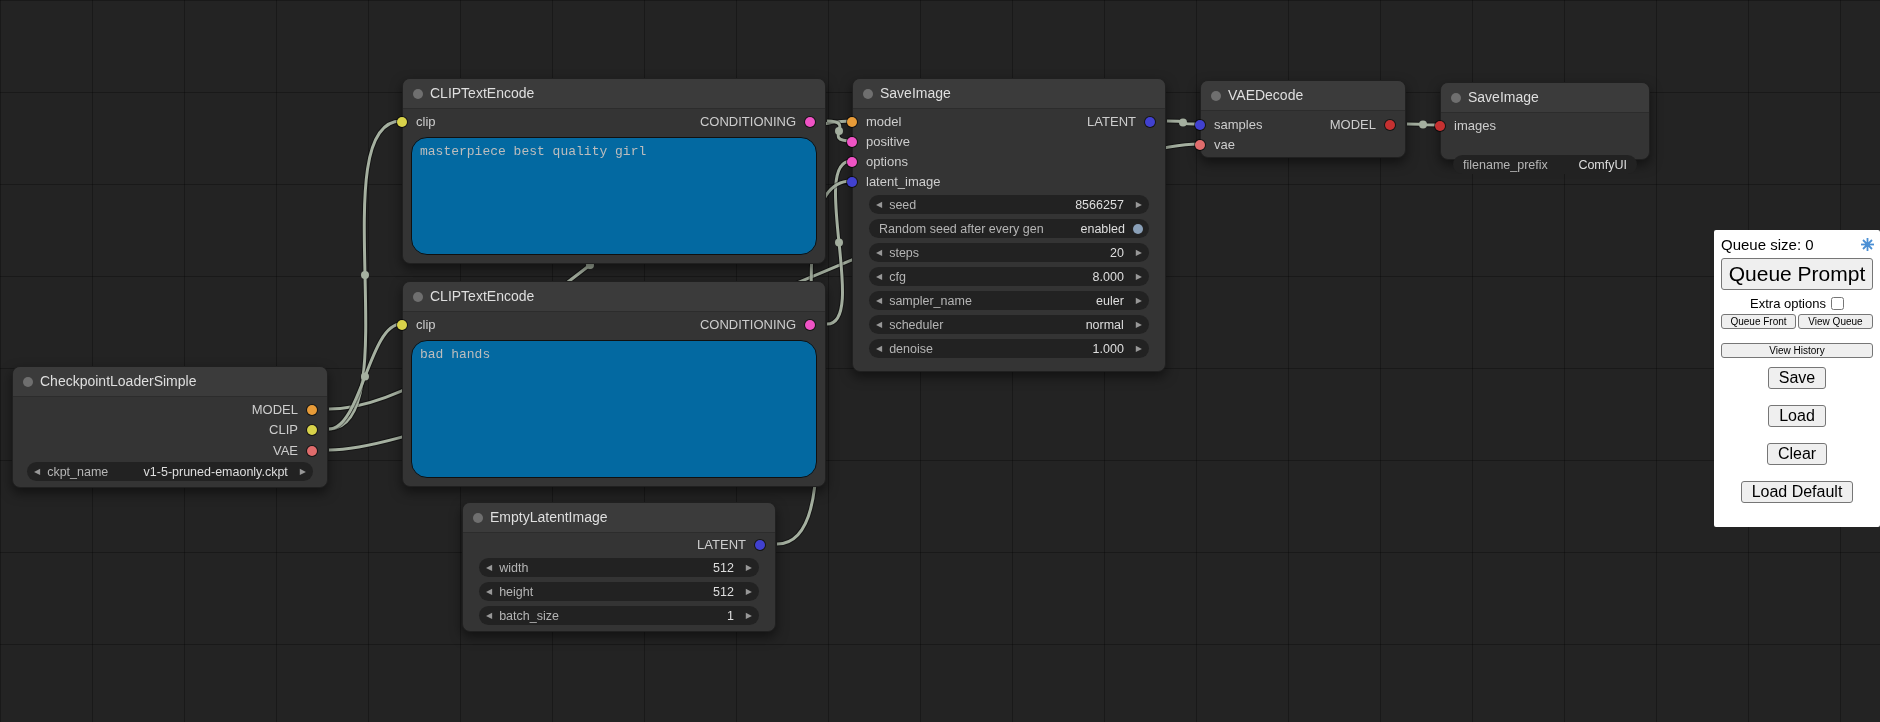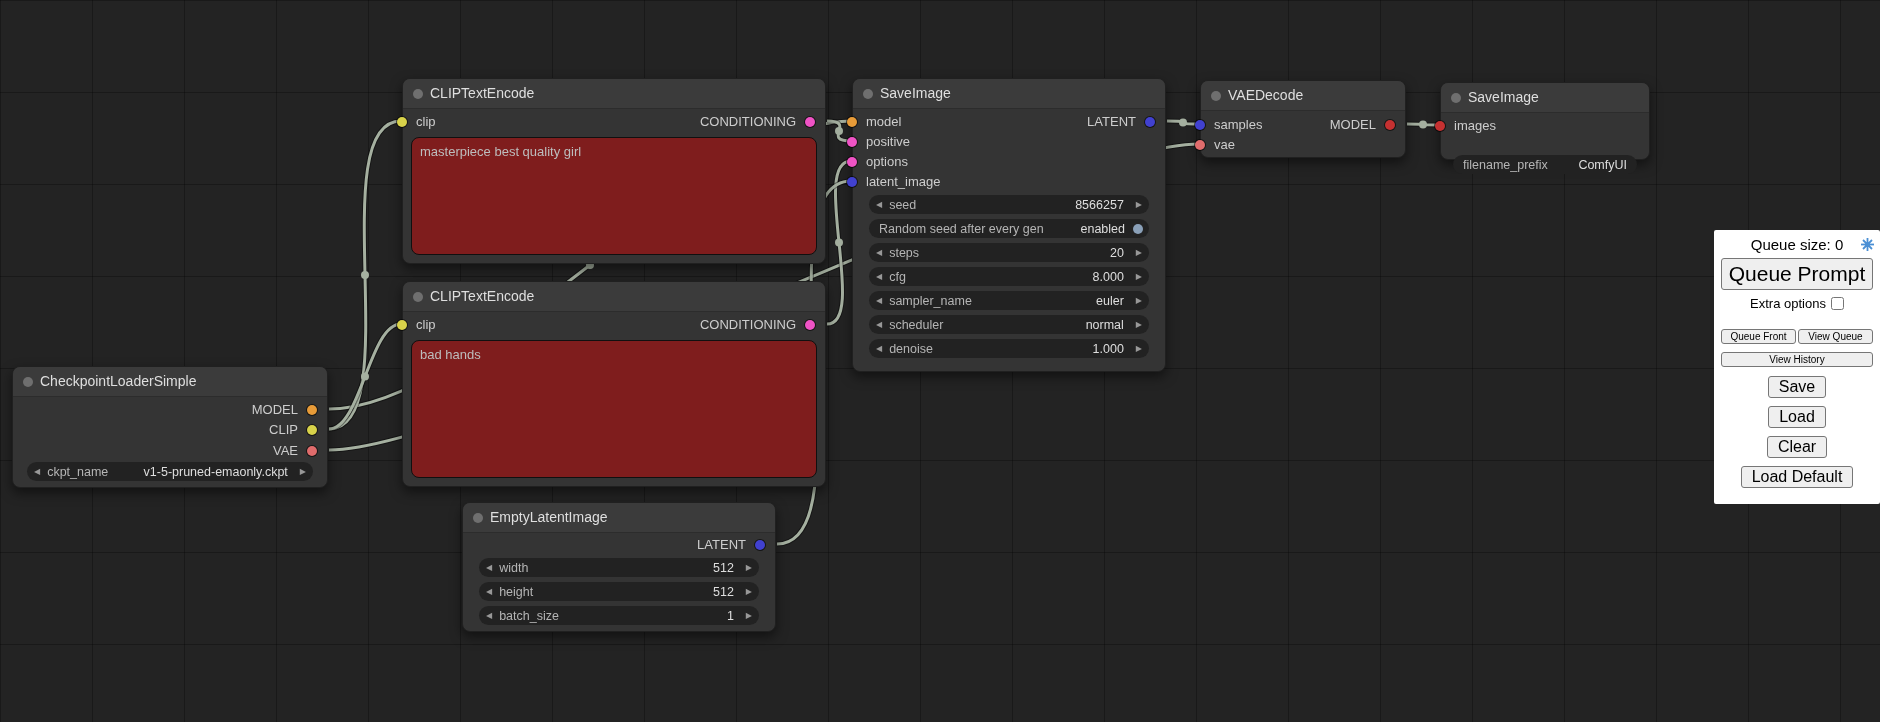--- a/index.html
+++ b/index.html
@@ -23,36 +23,36 @@
   .port.in{left:-6px}
   .port.out{right:-6px}
   .widget{position:absolute;left:16px;right:16px;height:19px;background:#222;border-radius:10px;
     display:flex;align-items:center;font-size:12.5px;color:#b5b5b5;overflow:hidden}
   .warr{flex:0 0 auto;padding:0 7px;font-size:8px;color:#989898;line-height:19px}
   .wlabel{white-space:nowrap}
   .wvalue{margin-left:auto;color:#dedede;padding:0 5px;white-space:nowrap}
   .pad-l{padding-left:10px}
   .pad-r{padding-right:10px}
   .toggle-dot{flex:0 0 auto;width:10px;height:10px;border-radius:50%;margin:0 6px 0 3px}
-  .prompt{position:absolute;left:8px;right:8px;top:58px;bottom:8px;background:#7f1d1d;
-    border:1px solid #101010;border-radius:8px;padding:6px 8px;
-    font-family:Liberation Sans, sans-serif;font-size:13px;color:#bdbdbd;white-space:pre-wrap}
+  .prompt{position:absolute;left:8px;right:8px;top:58px;bottom:8px;background:#0369a1;
+    border:1px solid #101010;border-radius:16px;padding:6px 8px;
+    font-family:Liberation Mono, monospace;font-size:13px;color:#bdbdbd;white-space:pre-wrap}
   .menu{position:absolute;z-index:3;left:1714px;top:230px;width:166px;background:#ffffff;color:#000;
     padding:5px 7px 8px;display:flex;flex-direction:column;align-items:center;border-radius:2px}
-  .menu-header{width:100%;position:relative;text-align:center;font-size:15px;height:20px;line-height:20px;margin-bottom:3px}
+  .menu-header{width:100%;position:relative;font-size:15px;height:20px;line-height:20px;margin-bottom:3px}
   .settings-icon{position:absolute;right:-2px;top:2px;cursor:pointer}
   .menu button{font-family:"Liberation Sans",sans-serif;background:#efefef;border:1px solid #767676;
     border-radius:3px;color:#000;cursor:pointer}
   .btn-big{width:100%;font-size:21px;padding:3px 0;margin-bottom:4px}
-  .extra{display:flex;align-items:center;gap:5px;font-size:13px;height:18px;margin-bottom:17px}
+  .extra{display:flex;align-items:center;gap:5px;font-size:13px;height:18px;margin-bottom:2px}
   .extra input{width:13px;height:13px}
-  .btn-row{display:flex;width:100%;gap:2px;margin-bottom:8px}
+  .btn-row{display:flex;width:100%;gap:2px;margin-bottom:14px}
   .btn-sm{flex:1;font-size:10px;padding:1px 0}
   .btn-wide{width:100%;font-size:10px;padding:1px 0;margin-bottom:9px}
-  .btn-md{font-size:16px;padding:1px 10px;margin-bottom:8px}
+  .btn-md{font-size:16px;padding:1px 10px;margin-bottom:16px}
 </style>
 </head>
 <body>
 
 <div id="canvas">
 
   <svg id="wires" width="1880" height="722">
       <path d="M 329 409 C 478.04445645511277 409, 701.9555435448872 121, 851 121" stroke="rgba(0,0,0,0.4)" stroke-width="5" fill="none"></path>
       <path d="M 329 409 C 478.04445645511277 409, 701.9555435448872 121, 851 121" stroke="#a5b0a0" stroke-width="3" fill="none"></path>
       <circle cx="590" cy="265" r="4" fill="#a5b0a0"></circle>

